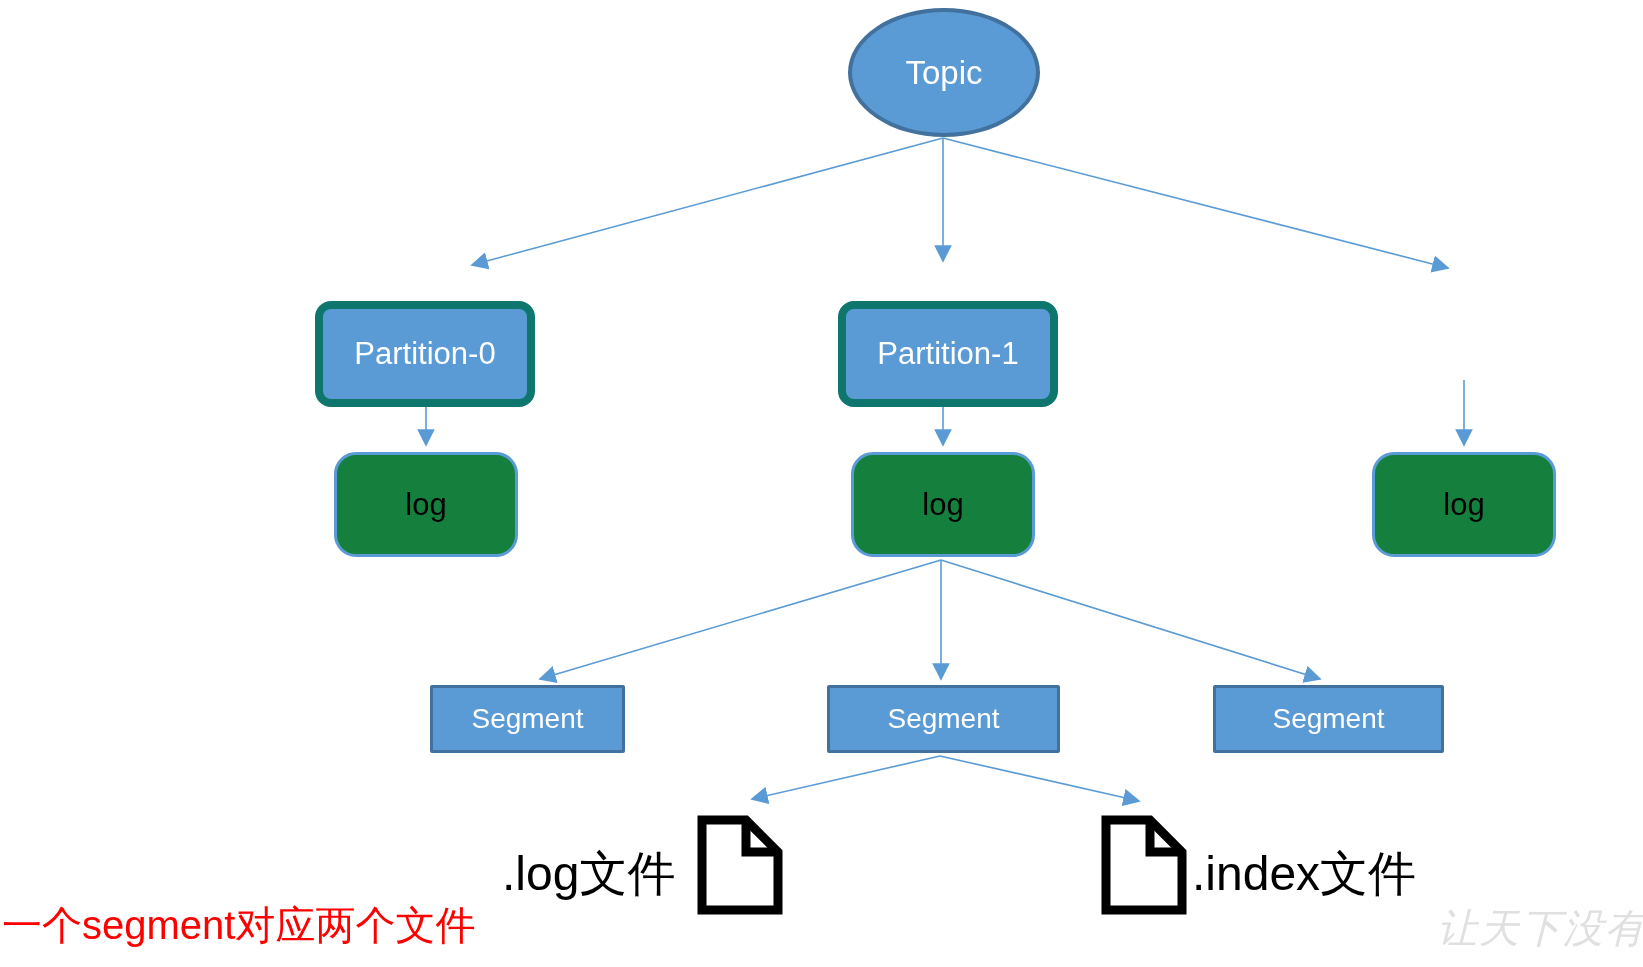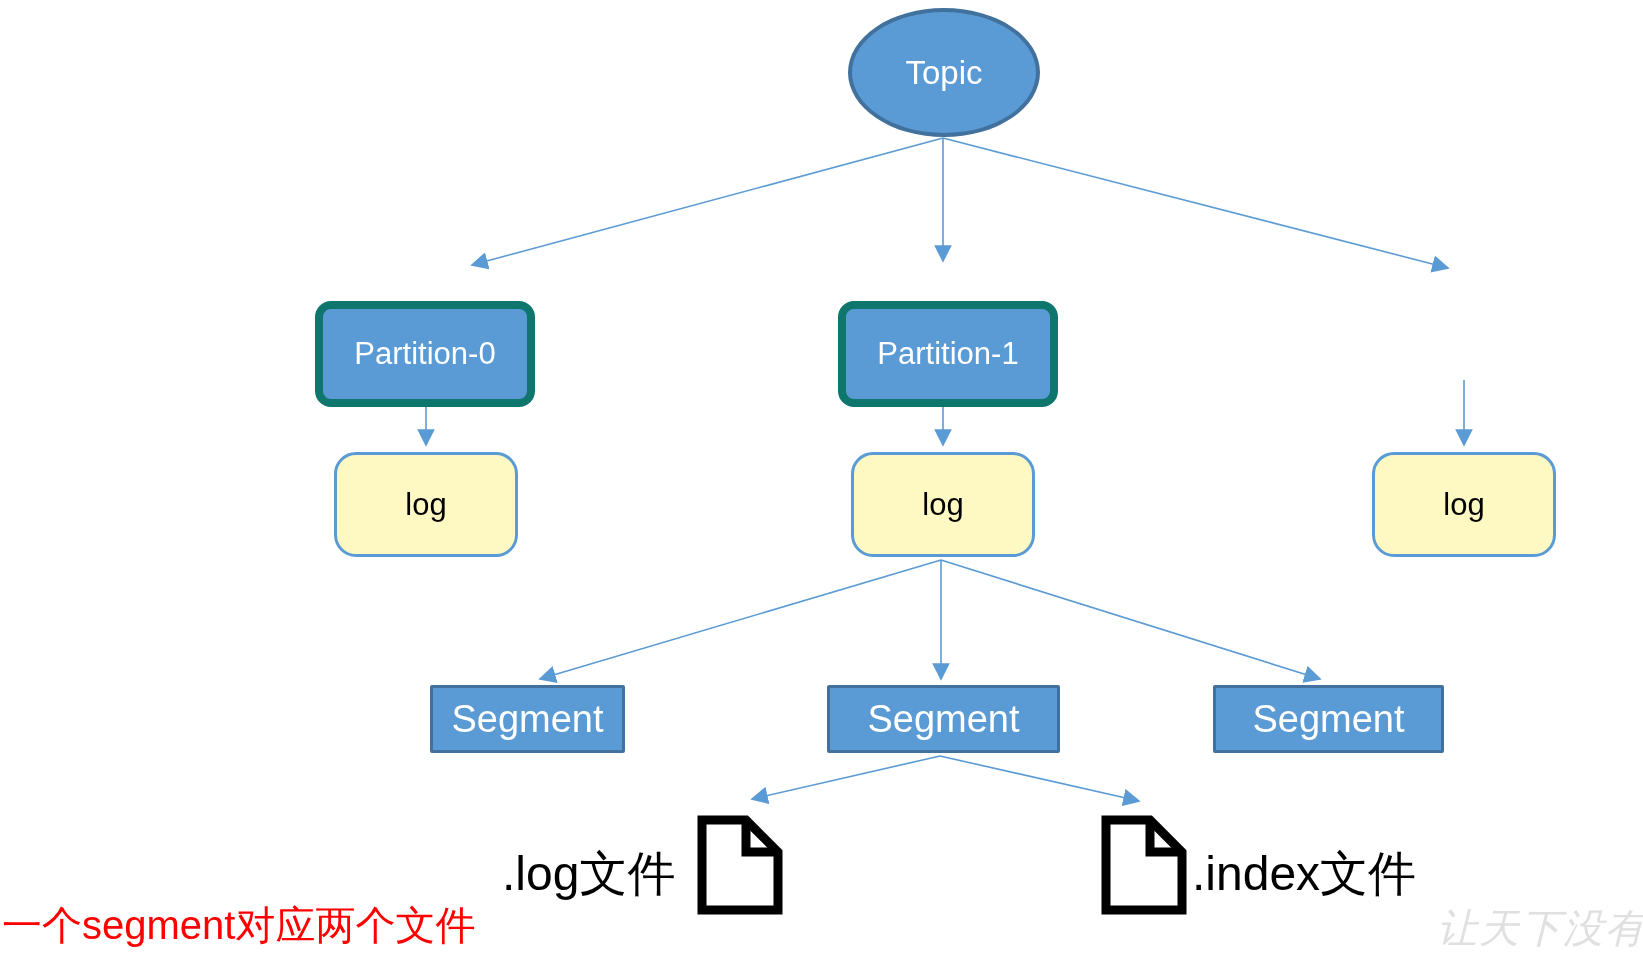--- a/index.html
+++ b/index.html
@@ -3,23 +3,23 @@
 <meta charset="utf-8">
 <style>
   html,body{margin:0;padding:0;}
   body{width:1643px;height:967px;background:#ffffff;font-family:"Liberation Sans",sans-serif;overflow:hidden;}
   #stage{position:relative;width:1643px;height:967px;background:#ffffff;}
   svg.connectors{position:absolute;left:0;top:0;}
   .node{position:absolute;display:flex;align-items:center;justify-content:center;box-sizing:border-box;text-align:center;}
   .topic{left:848px;top:8px;width:192px;height:129px;background:#5b9bd5;border:4px solid #41719c;border-radius:50%;color:#ffffff;font-size:33px;}
   .partition{top:272px;width:220px;height:106px;background:#5b9bd5;border:8px solid #0f766e;border-radius:16px;color:#ffffff;font-size:31px;margin-top:29px;}
   .p0{left:315px}.p1{left:838px}.p2{left:1353px}
-  .lognode{top:452px;width:184px;height:105px;background:#fef9c3;border:3px solid #5b9bd5;border-radius:22px;color:#000000;font-size:31px;}
+  .lognode{top:452px;width:184px;height:105px;background:#15803d;border:3px solid #5b9bd5;border-radius:22px;color:#000000;font-size:31px;}
   .l0{left:334px}.l1{left:851px}.l2{left:1372px}
-  .segment{top:685px;height:68px;background:#5b9bd5;border:3px solid #41719c;border-radius:2px;color:#ffffff;font-size:38px;}
+  .segment{top:685px;height:68px;background:#5b9bd5;border:3px solid #41719c;border-radius:2px;color:#ffffff;font-size:28px;}
   .s0{left:430px;width:195px}.s1{left:827px;width:233px}.s2{left:1213px;width:231px}
   .note{position:absolute;color:#ff0000;font-size:40px;line-height:1.15;white-space:nowrap;}
   .note1{left:20px;top:100px}.note2{left:20px;top:582px}.note3{left:2px;top:902px}
   .filelabel{position:absolute;color:#000000;font-size:48px;white-space:nowrap;}
   .flabel-log{left:502px;top:842px}
   .flabel-index{left:1192px;top:842px}
   .fileicon{position:absolute;width:92px;height:104px;}
   .fi-log{left:694px;top:812px}
   .fi-index{left:1098px;top:812px}
   .watermark{position:absolute;left:1437px;top:901px;color:#e0e0e0;font-size:40px;font-style:italic;letter-spacing:2px;white-space:nowrap;}

